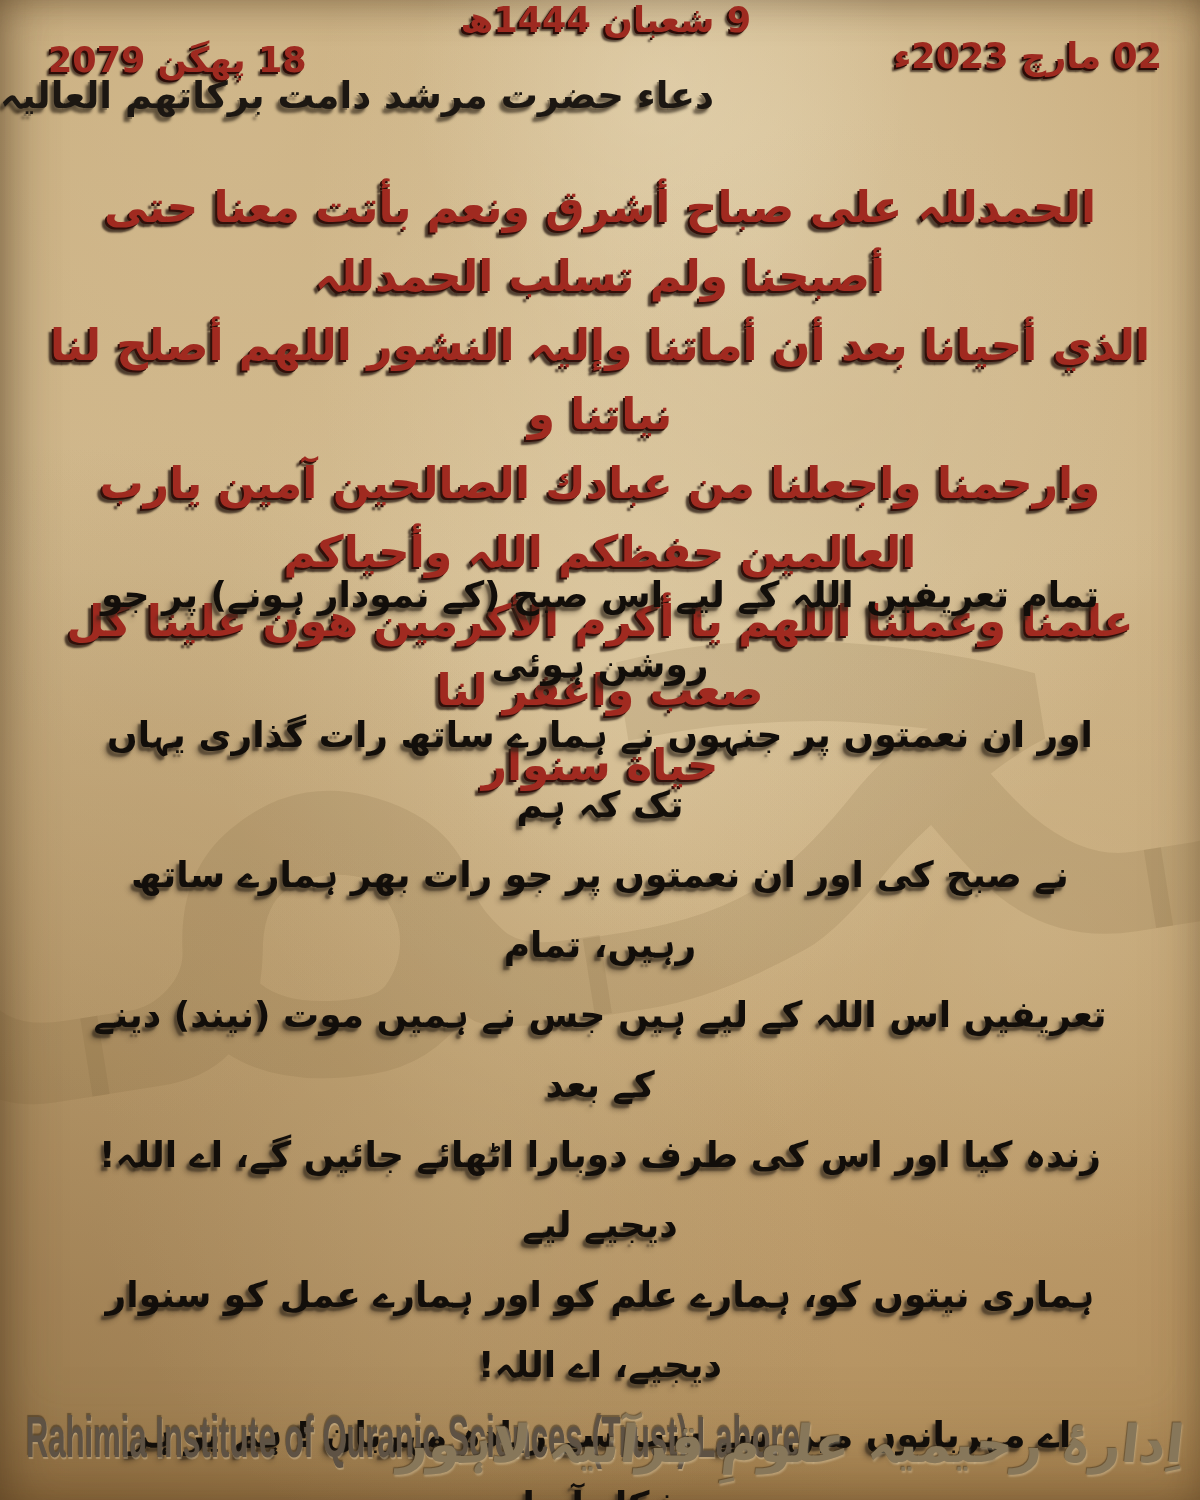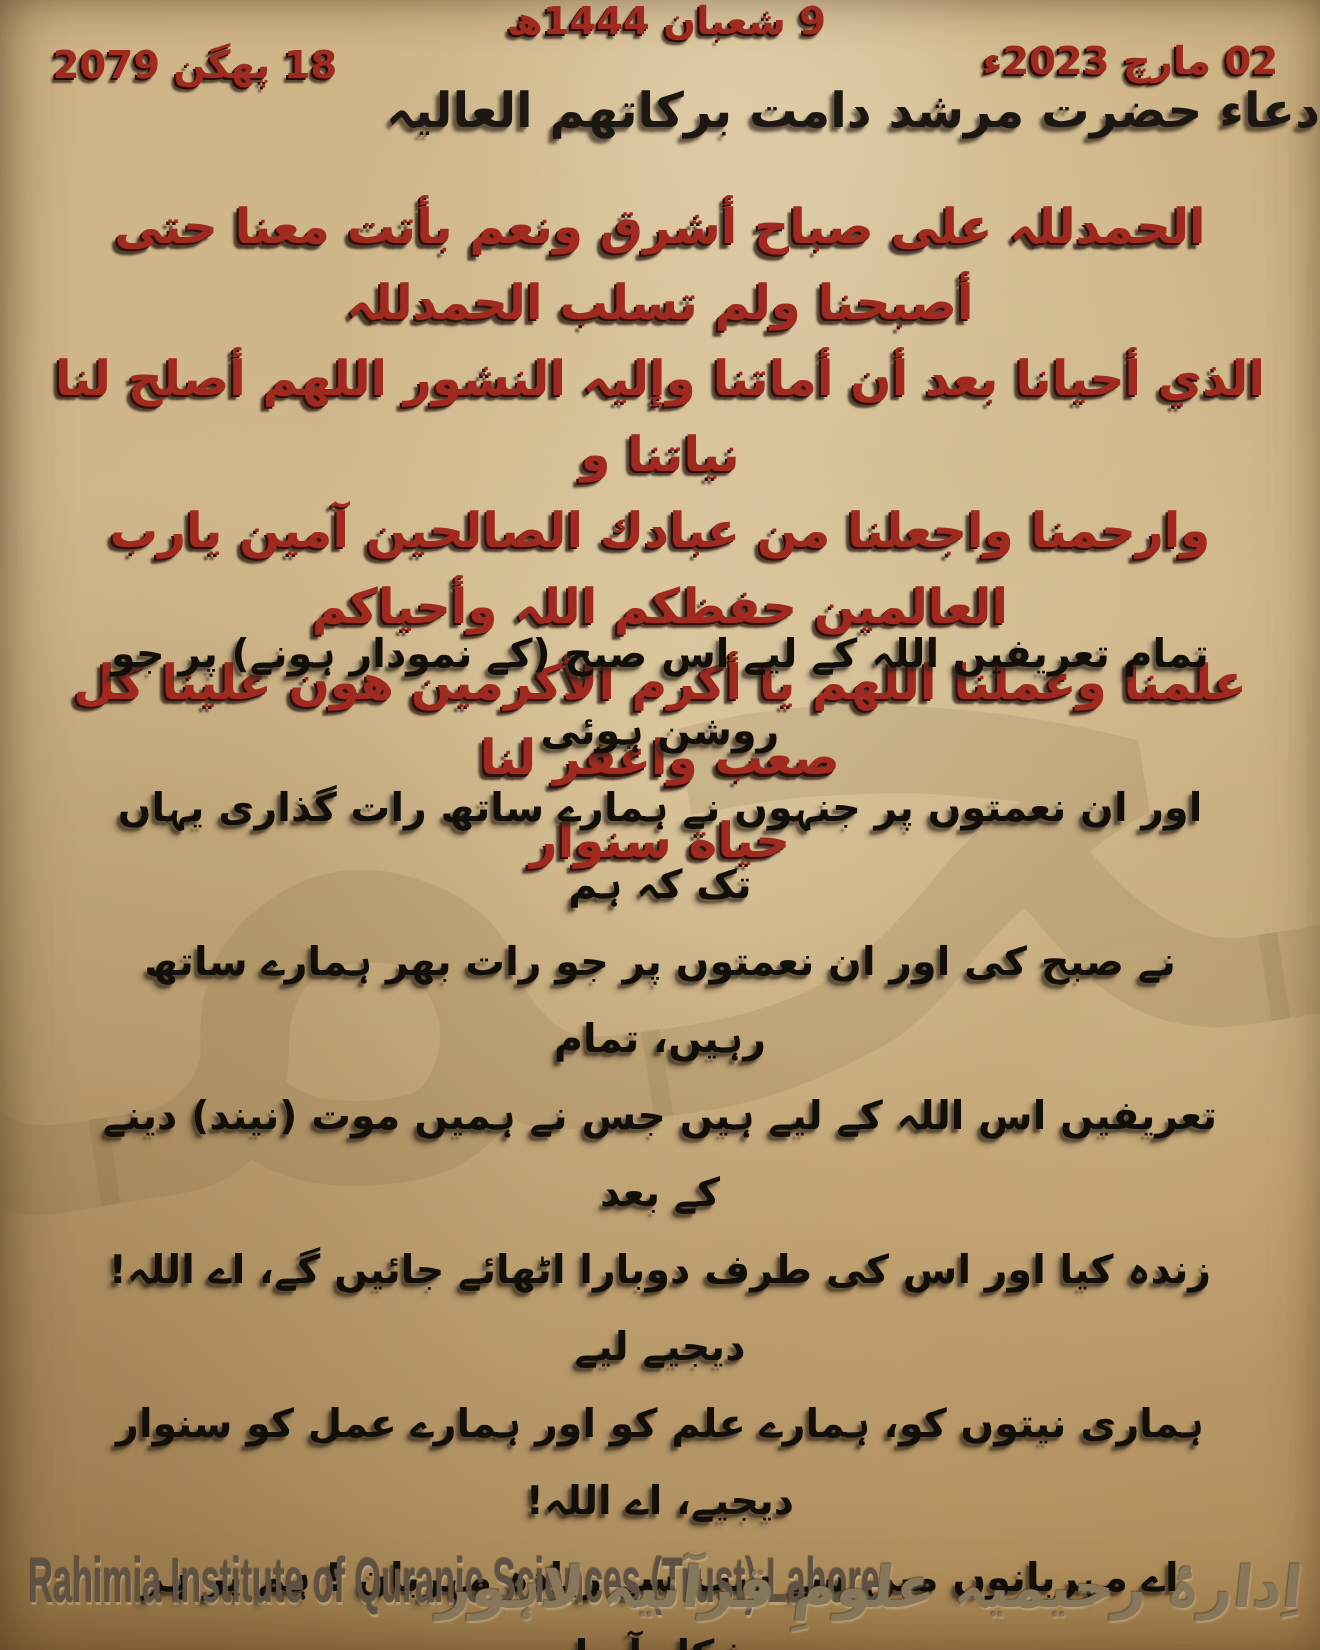--- a/index.html
+++ b/index.html
@@ -47,22 +47,22 @@
   .date{
     color:#9e2a20;font-weight:bold;font-size:35px;
     text-shadow:-2px 2px 0 #2b0c07, -4px 4px 2px rgba(22,7,4,0.65);
     white-space:nowrap;
   }
   .date-gregorian{top:36px;right:38px;}
   .date-hijri{top:0;left:50%;transform:translateX(-48%);}
   .date-bikrami{top:40px;left:48px;}
 
   .title{
-    top:74px;left:0;width:100%;text-align:right;
-    color:#1c1712;font-weight:bold;font-size:44px;
+    top:74px;left:0;width:100%;text-align:left;
+    color:#1c1712;font-weight:bold;font-size:37px;
     text-shadow:-2px 2px 0 rgba(95,80,58,0.55), -4px 5px 3px rgba(28,20,12,0.6);
   }
 
   .arabic-block{
     top:172px;left:40px;right:40px;text-align:center;
     color:#a02a20;font-weight:bold;font-size:44px;line-height:69px;
     text-shadow:-2px 2px 0 #30100a, -5px 5px 2px rgba(22,7,4,0.70);
   }
   .arabic-block .line{margin:0 0 0 0;}
   .arabic-block .line-last{margin-top:6px;}

